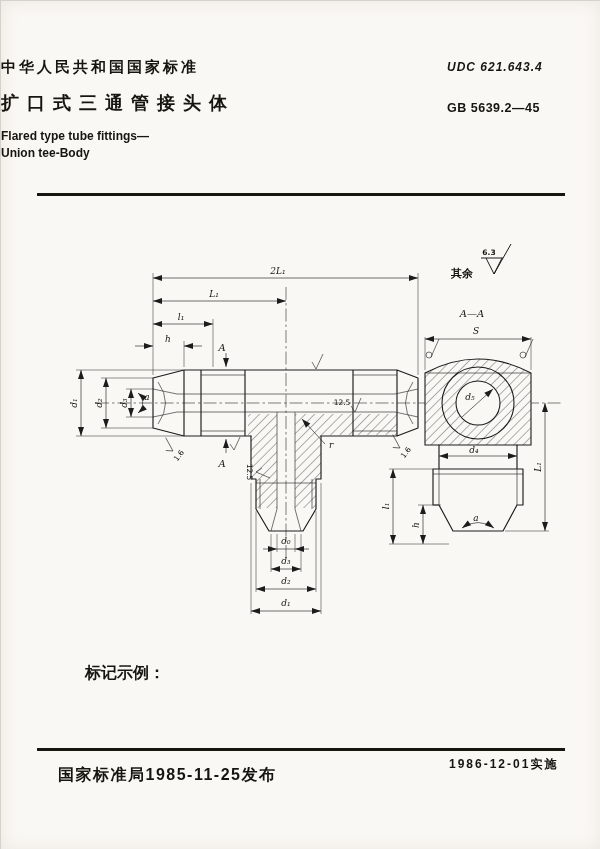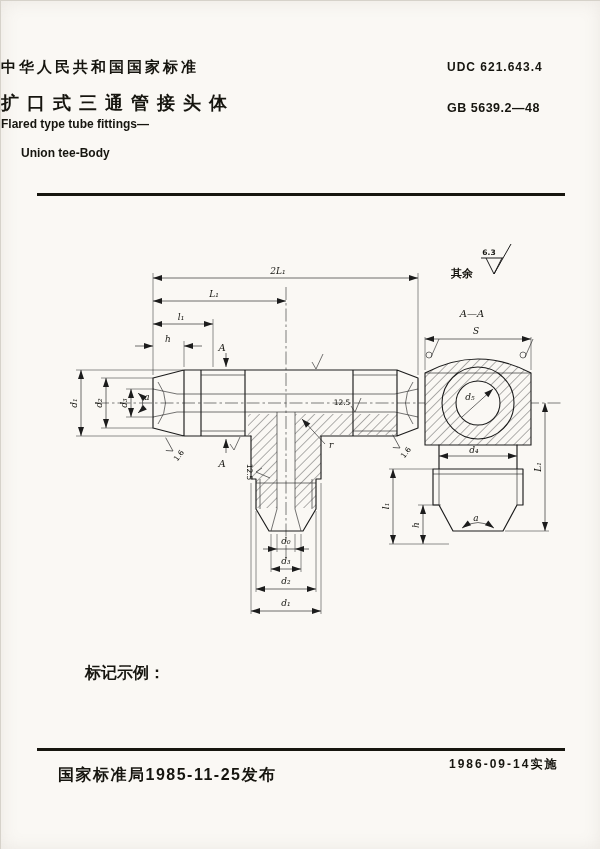--- a/index.html
+++ b/index.html
@@ -2,25 +2,25 @@
 <html><head>
 <meta charset="utf-8">
 <style>
   html,body{margin:0;padding:0;background:#c8c5bf;}
   .page{position:relative;width:600px;height:849px;background:#faf8f4;margin:0 auto;
         border:1px solid #d6d2ca;box-shadow:inset 0 0 18px rgba(120,110,95,.12);
         font-family:"Liberation Sans","DejaVu Sans",sans-serif;color:#16150f;overflow:hidden;}
   .abs{position:absolute;}
   .ctr{left:0;width:545px;text-align:left;}
   .org{top:57px;font-size:15px;font-weight:700;letter-spacing:3px;}
-  .udc{left:446px;top:59px;font-size:12px;font-weight:700;letter-spacing:1px;}
+  .udc{left:446px;top:59px;font-size:12px;font-weight:700;letter-spacing:1px;font-style:italic;}
   .maintitle{top:90px;font-size:18px;font-weight:700;letter-spacing:8px;}
   .gbnum{left:446px;top:100px;font-size:12.5px;font-weight:700;letter-spacing:.5px;}
-  .en1{top:116px;font-size:12px;font-weight:700;}
-  .en2{top:145px;font-size:12px;font-weight:700;padding-left:20px;}
+  .en1{top:128px;font-size:12px;font-weight:700;}
+  .en2{top:145px;font-size:12px;font-weight:700;}
   .rule{left:36px;width:528px;height:2.5px;background:#17160f;}
   .scope{left:78px;top:202px;font-size:12px;font-weight:600;letter-spacing:.5px;}
   .qy{left:450px;top:240px;font-size:11px;font-weight:600;display:flex;align-items:flex-end;gap:2px;}
   .ex-h{left:84px;top:662px;font-size:16px;font-weight:700;}
   .ex-1{left:106px;top:683px;font-size:12px;font-weight:600;}
   .ex-2{left:133px;top:703px;font-size:12px;font-weight:600;letter-spacing:1px;}
   .f-rule{top:747px;}
   .f-l{left:57px;top:757px;font-size:16px;font-weight:700;letter-spacing:1.5px;margin-top:7px;}
   .f-r{left:448px;top:755px;font-size:12px;font-weight:700;letter-spacing:2px;}
   .dvar{font-family:"DejaVu Serif","Liberation Serif",serif;font-style:italic;font-weight:700;}
@@ -35,21 +35,21 @@
   svg .vt{font-family:"DejaVu Serif","DejaVu Sans",serif;font-style:italic;font-size:10px;fill:#14140f;}
 </style>
 </head>
 <body>
 
 <div class="page">
 
   <div class="abs ctr org">中华人民共和国国家标准</div>
   <div class="abs udc">UDC 621.643.4</div>
   <div class="abs ctr maintitle">扩口式三通管接头体</div>
-  <div class="abs gbnum">GB 5639.2—48</div>
+  <div class="abs gbnum">GB 5639.2—45</div>
   <div class="abs ctr en1">Flared type tube fittings—</div>
   <div class="abs ctr en2">Union tee-Body</div>
 
   <div class="abs rule" style="top:192px;"></div>
 
 
   <div class="abs qy">
     <span>其余</span>
     <svg width="48" height="40" viewBox="0 0 48 40">
       <text x="14" y="14" class="rl" text-anchor="middle">6.3</text>
@@ -195,15 +195,15 @@
       <text class="dl" text-anchor="middle" transform="rotate(-90 388,505)" x="388" y="505">l₁</text>
       <path class="dim" d="M422,504 V543" marker-start="url(#ah)" marker-end="url(#ah)"></path>
       <text class="dl" text-anchor="middle" transform="rotate(-90 418,524)" x="418" y="524">h</text>
     </g>
   </svg>
 
   <div class="abs ex-h">标记示例：</div>
 
   <div class="abs rule f-rule"></div>
   <div class="abs f-l">国家标准局1985-11-25发布</div>
-  <div class="abs f-r">1986-09-14实施</div>
+  <div class="abs f-r">1986-12-01实施</div>
 
 </div>
 
 </body></html>

